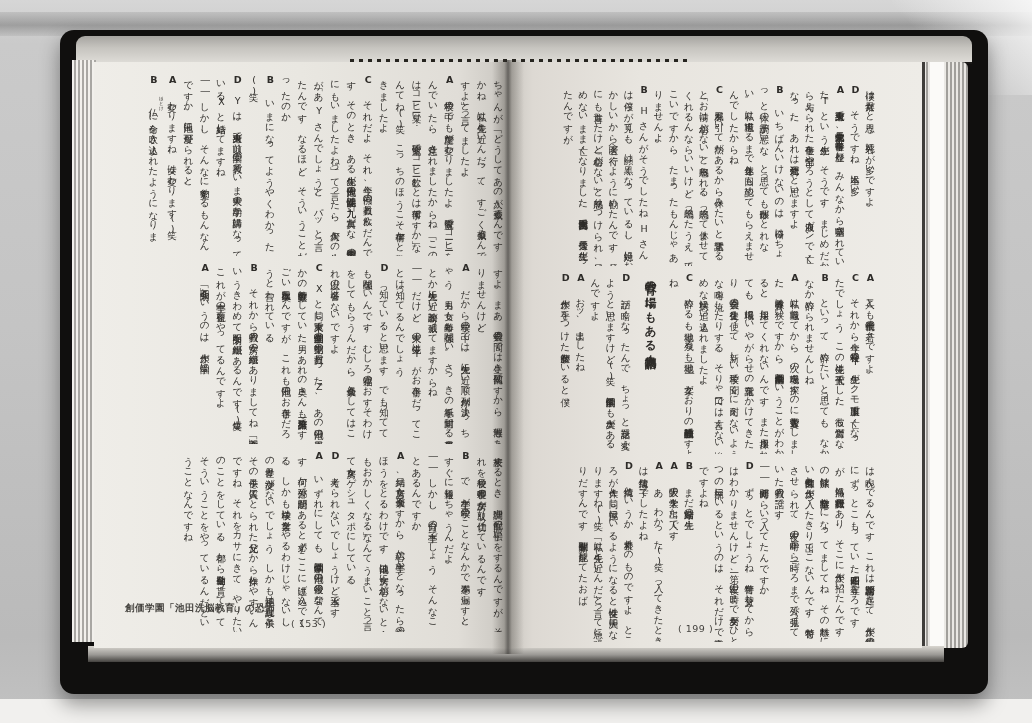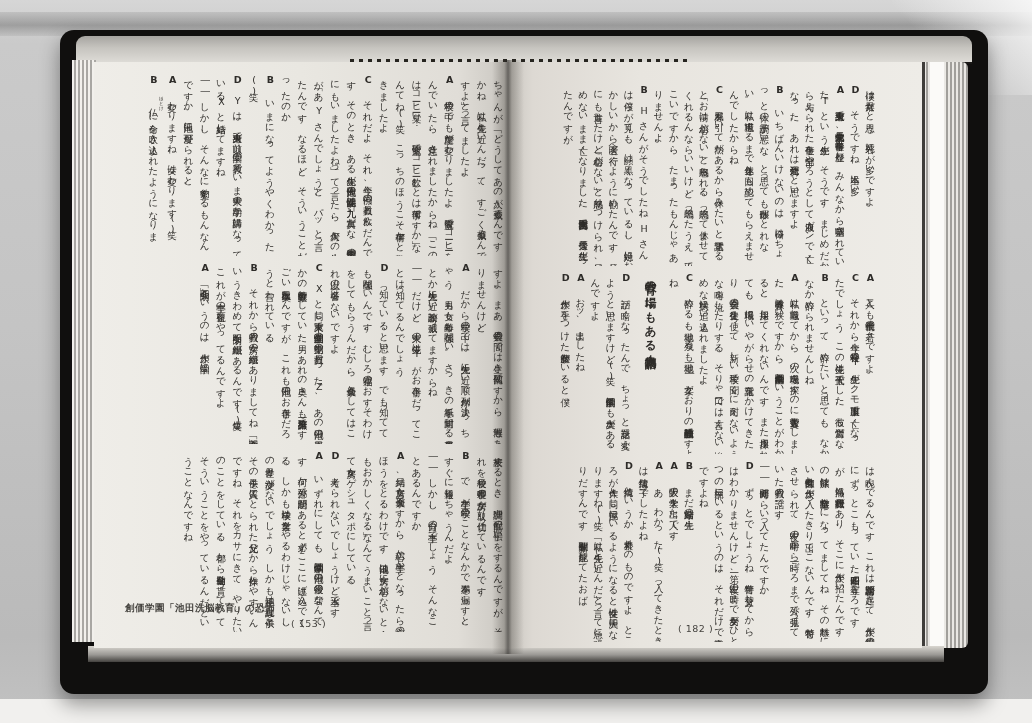--- a/index.html
+++ b/index.html
@@ -135,13 +135,13 @@
         <p class="line"><b>B</b>　まだ結婚前の先生?</p>
         <p class="line"><b>A</b>　大阪の大学を出た人です。</p>
         <p class="line"><b>A</b>　あ、わかった(笑)。入ってきたときは純情な子でしたよね。</p>
         <p class="line"><b>D</b>　純情というか、素朴そのものですよ。ところが大作と同じ部屋にいるようになると女性は大胆になりますね(笑)。「私は先生と近いんだ」と言って急に威張りだすんです。聖教新聞を配達してたおば</p>
       </div>
   </div>
 </div>
 
 <div class="footer-text running-title">創価学園「池田洗脳教育」の恐怖</div>
 <div class="footer-text pnum-left">( 153 )</div>
-<div class="footer-text pnum-right">( 182 )</div>
+<div class="footer-text pnum-right">( 199 )</div>
 
 </body></html>

